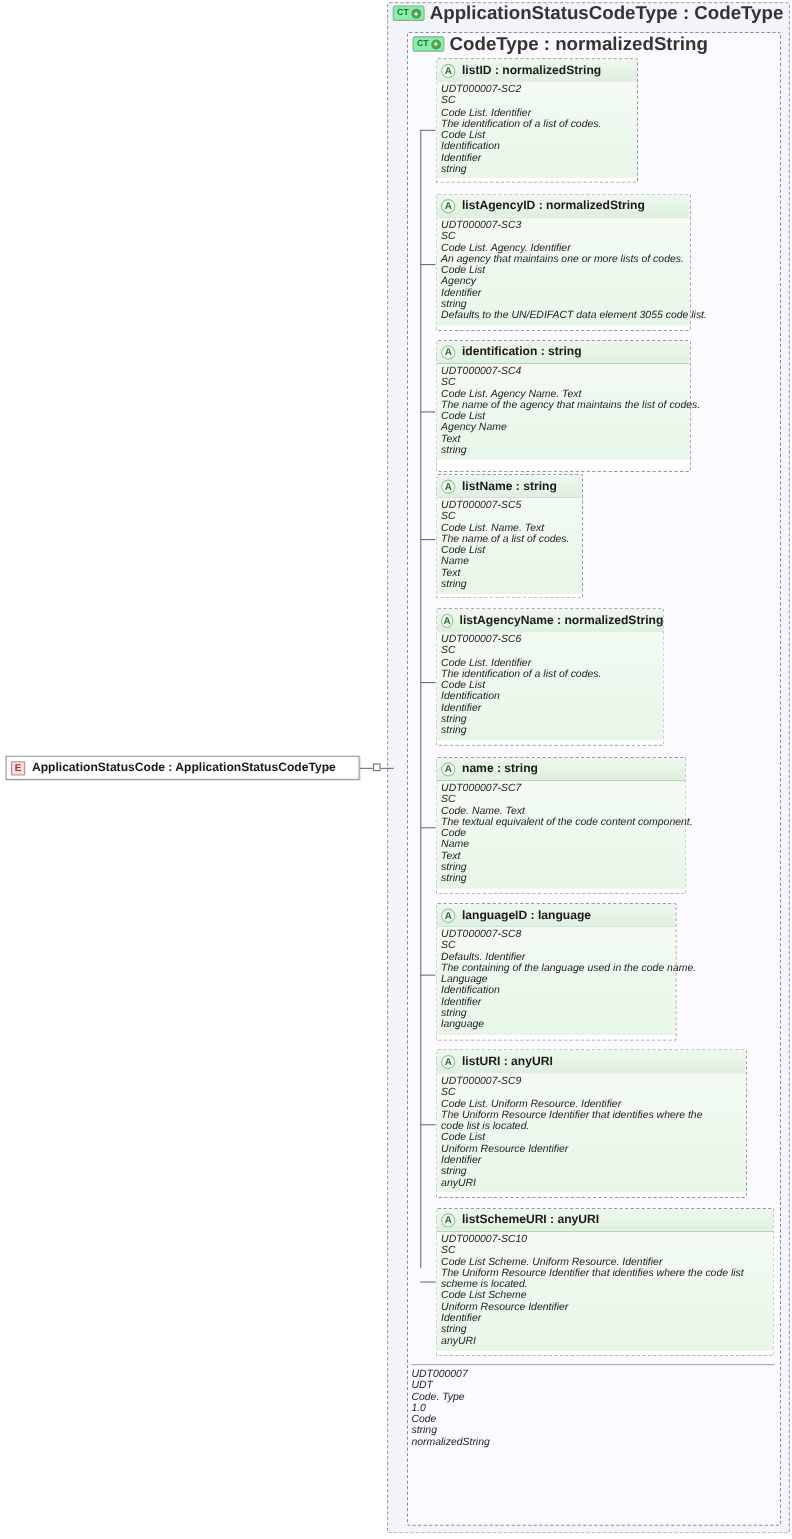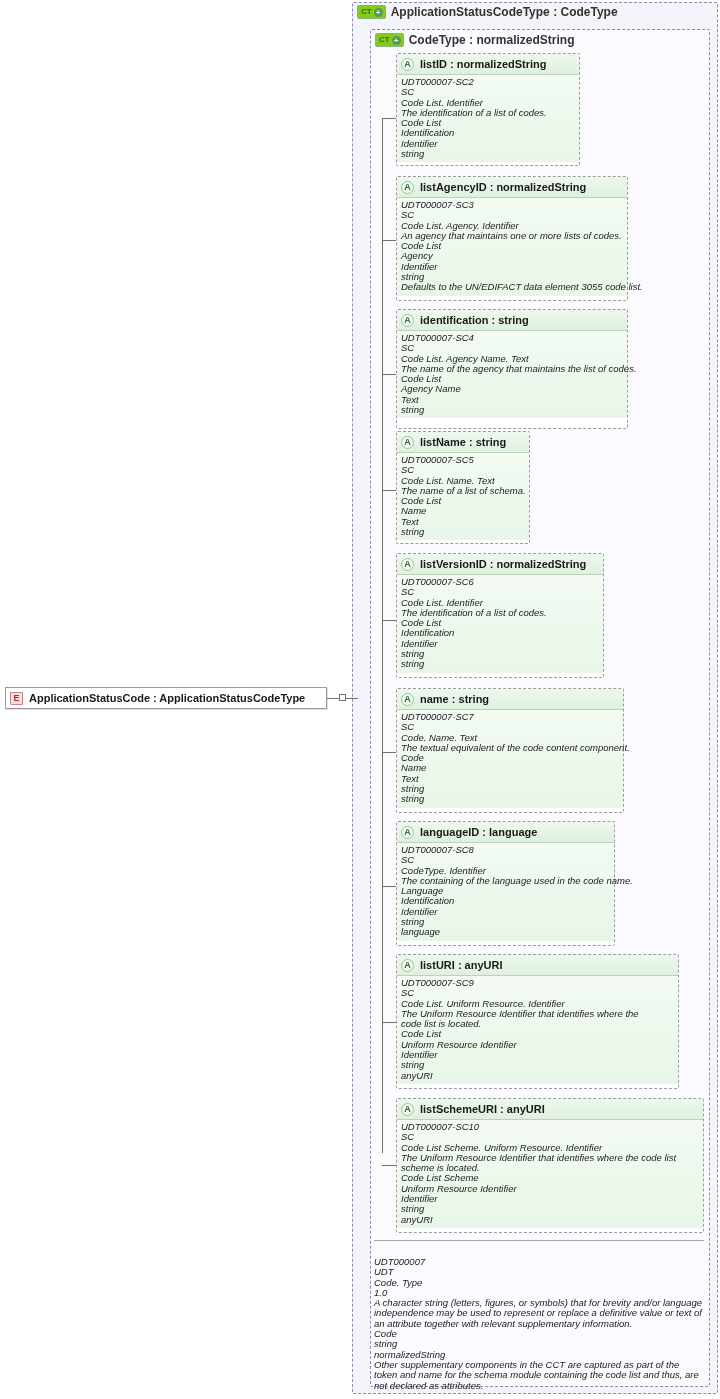--- a/index.html
+++ b/index.html
@@ -76,21 +76,21 @@
     left: 357px;
     top: 3px;
     height: 18px;
     display: flex;
     align-items: center;
     gap: 5px;
   }
   .badge-ct {
     display: inline-block;
     border: 1px solid #8ab08a;
-    background: #84cc16;
+    background: #86efac;
     color: #2a6b2a;
     font-size: 8px;
     font-weight: bold;
     padding: 1px 2px 1px 3px;
     border-radius: 2px;
     white-space: nowrap;
     line-height: 10px;
   }
   .badge-ct .plus {
     display: inline-block;
@@ -99,21 +99,21 @@
     border-radius: 50%;
     background: #4f9e4f;
     color: #fff;
     font-size: 8px;
     line-height: 9px;
     text-align: center;
     margin-left: 2px;
     vertical-align: -1px;
   }
   .ct-title {
-    font-size: 12px;
+    font-size: 17px;
     font-weight: bold;
     color: #333;
     white-space: nowrap;
   }
 
   
   .inner-container {
     position: absolute;
     left: 370px;
     top: 29px;
@@ -188,21 +188,21 @@
     white-space: normal;
   }
 
   
   .doc-block {
     position: absolute;
     left: 374px;
     top: 1240px;
     width: 330px;
     border-top: 1px solid #aaa;
-    padding-top: 16px;
+    padding-top: 4px;
     box-sizing: border-box;
   }
   .doc-block div {
     font-style: italic;
     font-size: 9.5px;
     line-height: 10.3px;
     color: #222;
   }
 
   
@@ -313,32 +313,32 @@
 
   <div class="attr-box" style="left:396px; top:431px; width:134px; height:113px;">
     <div class="attr-head">
       <span class="badge-a">A</span>
       <span class="attr-title">listName  :  string</span>
     </div>
     <div class="attr-body">
       <div>UDT000007-SC5</div>
       <div>SC</div>
       <div>Code List. Name. Text</div>
-      <div>The name of a list of schema.</div>
+      <div>The name of a list of codes.</div>
       <div>Code List</div>
       <div>Name</div>
       <div>Text</div>
       <div>string</div>
     </div>
   </div>
 
   <div class="attr-box" style="left:396px; top:553px; width:208px; height:125px;">
     <div class="attr-head">
       <span class="badge-a">A</span>
-      <span class="attr-title">listVersionID  :  normalizedString</span>
+      <span class="attr-title">listAgencyName  :  normalizedString</span>
     </div>
     <div class="attr-body">
       <div>UDT000007-SC6</div>
       <div>SC</div>
       <div>Code List. Identifier</div>
       <div>The identification of a list of codes.</div>
       <div>Code List</div>
       <div>Identification</div>
       <div>Identifier</div>
       <div>string</div>
@@ -365,21 +365,21 @@
   </div>
 
   <div class="attr-box" style="left:396px; top:821px; width:219px; height:125px;">
     <div class="attr-head">
       <span class="badge-a">A</span>
       <span class="attr-title">languageID  :  language</span>
     </div>
     <div class="attr-body">
       <div>UDT000007-SC8</div>
       <div>SC</div>
-      <div>CodeType. Identifier</div>
+      <div>Defaults. Identifier</div>
       <div>The containing of the language used in the code name.</div>
       <div>Language</div>
       <div>Identification</div>
       <div>Identifier</div>
       <div>string</div>
       <div>language</div>
     </div>
   </div>
 
   <div class="attr-box" style="left:396px; top:954px; width:283px; height:135px;">
@@ -416,20 +416,18 @@
       <div>string</div>
       <div>anyURI</div>
     </div>
   </div>
 
   <div class="doc-block">
     <div>UDT000007</div>
     <div>UDT</div>
     <div>Code. Type</div>
     <div>1.0</div>
-    <div>A character string (letters, figures, or symbols) that for brevity and/or language independence may be used to represent or replace a definitive value or text of an attribute together with relevant supplementary information.</div>
     <div>Code</div>
     <div>string</div>
     <div>normalizedString</div>
-    <div>Other supplementary components in the CCT are captured as part of the token and name for the schema module containing the code list and thus, are not declared as attributes.</div>
   </div>
 
 </div>
 
 </body></html>

